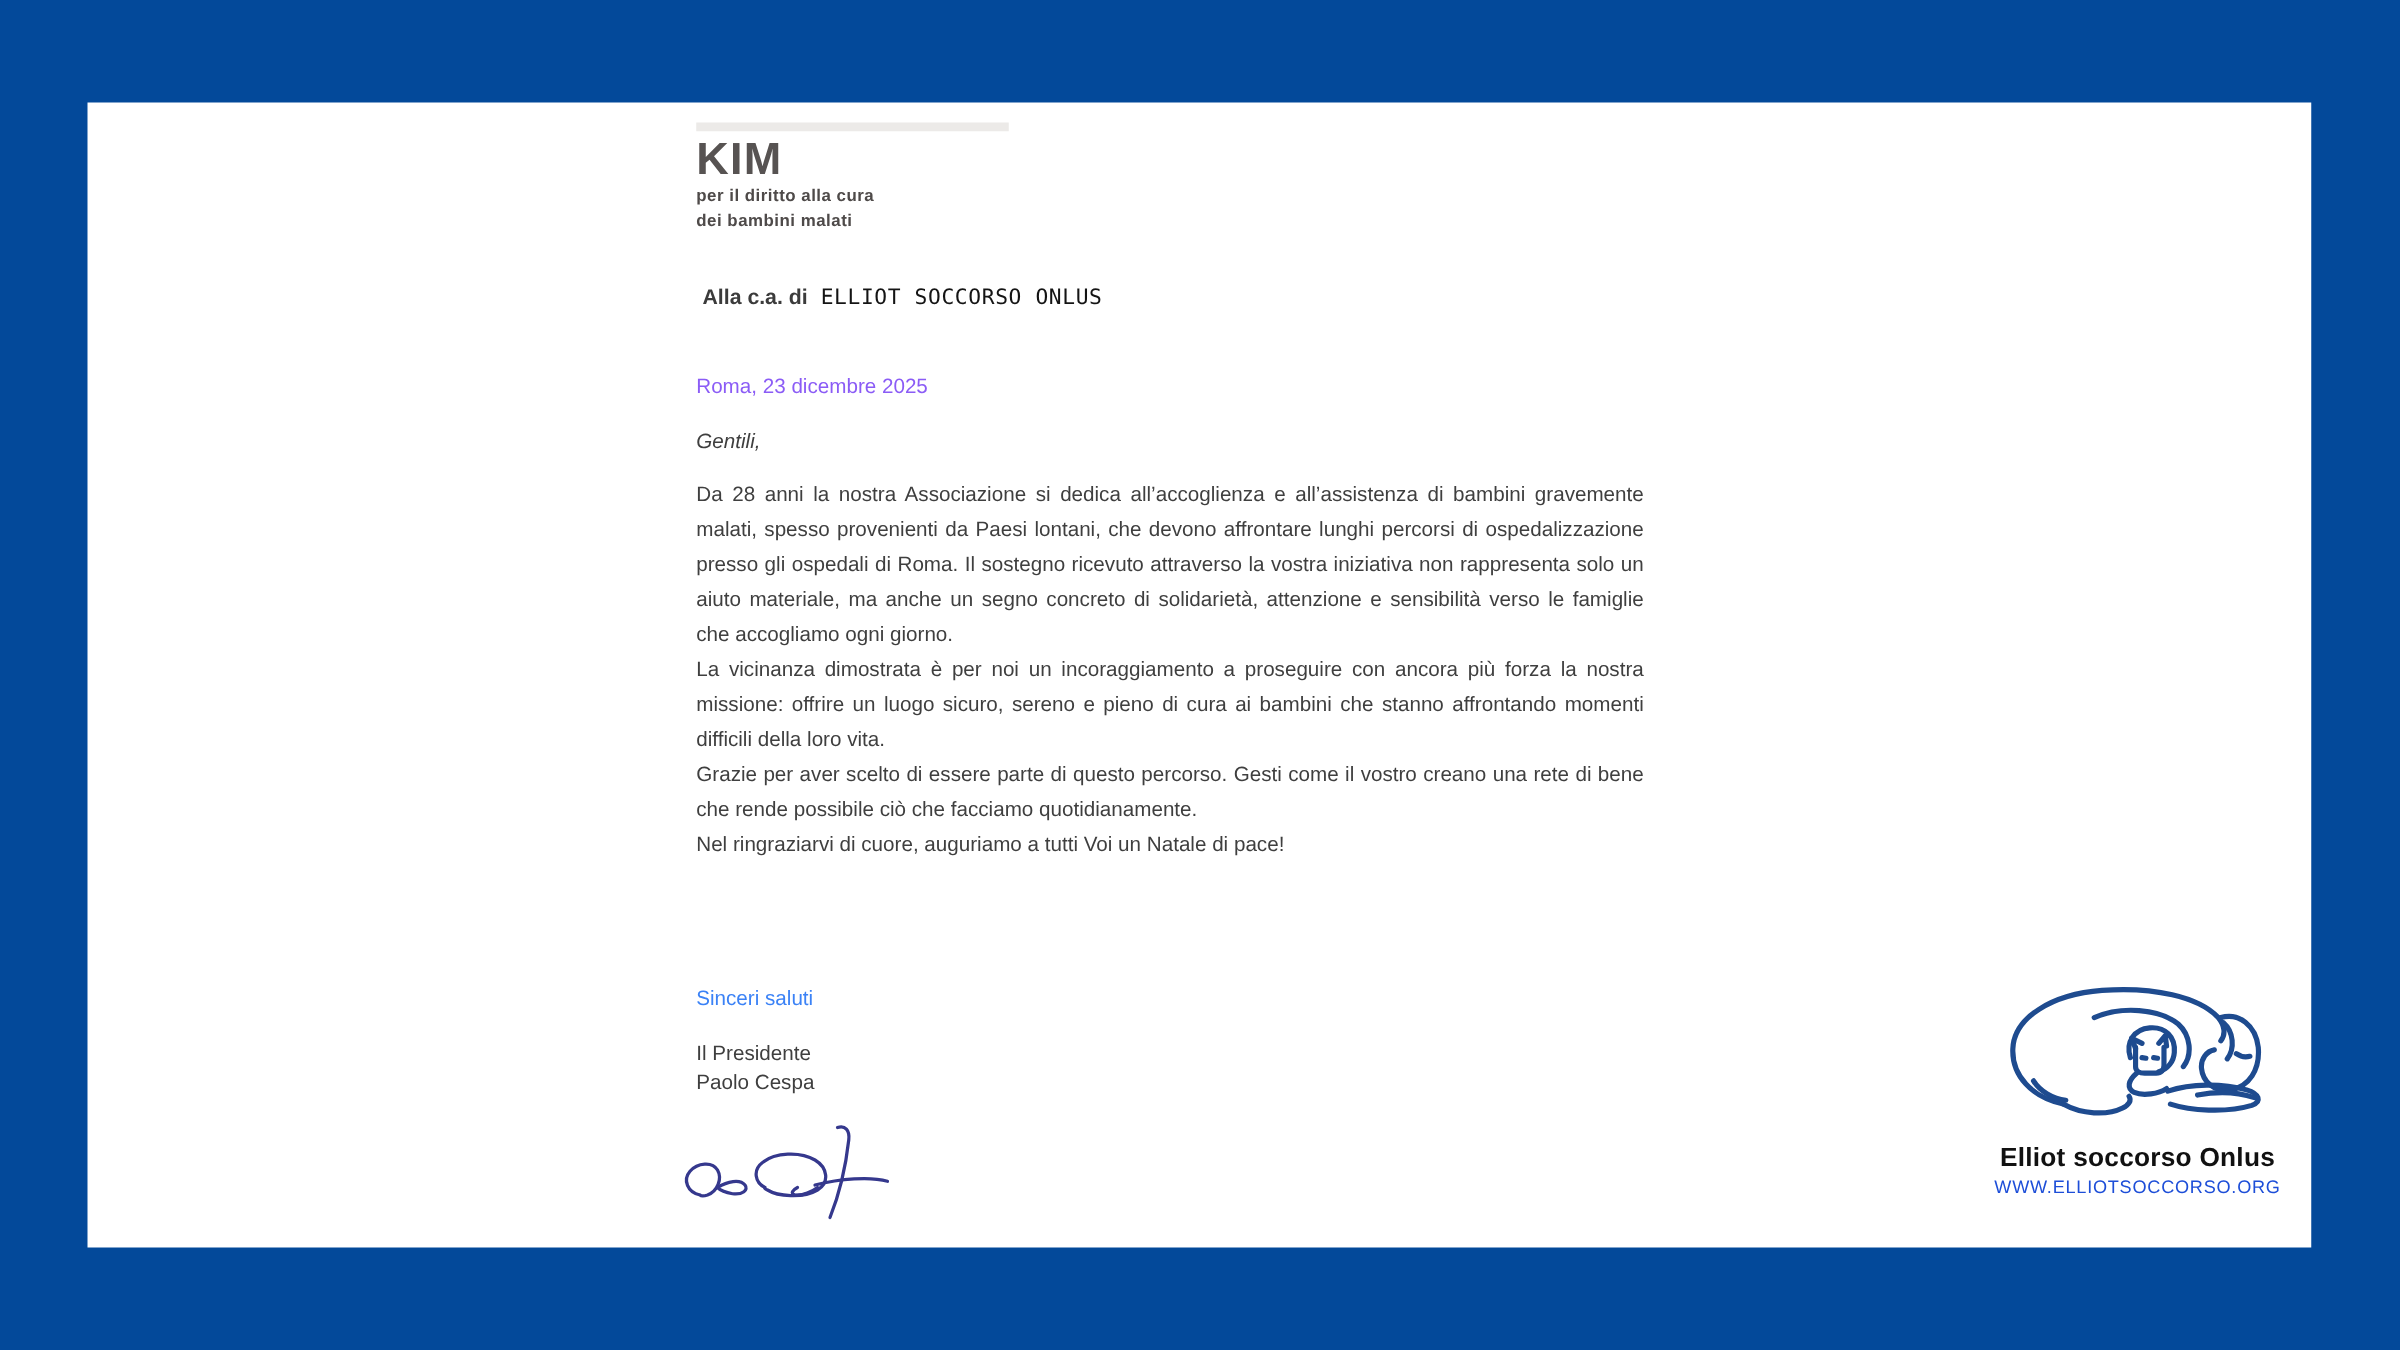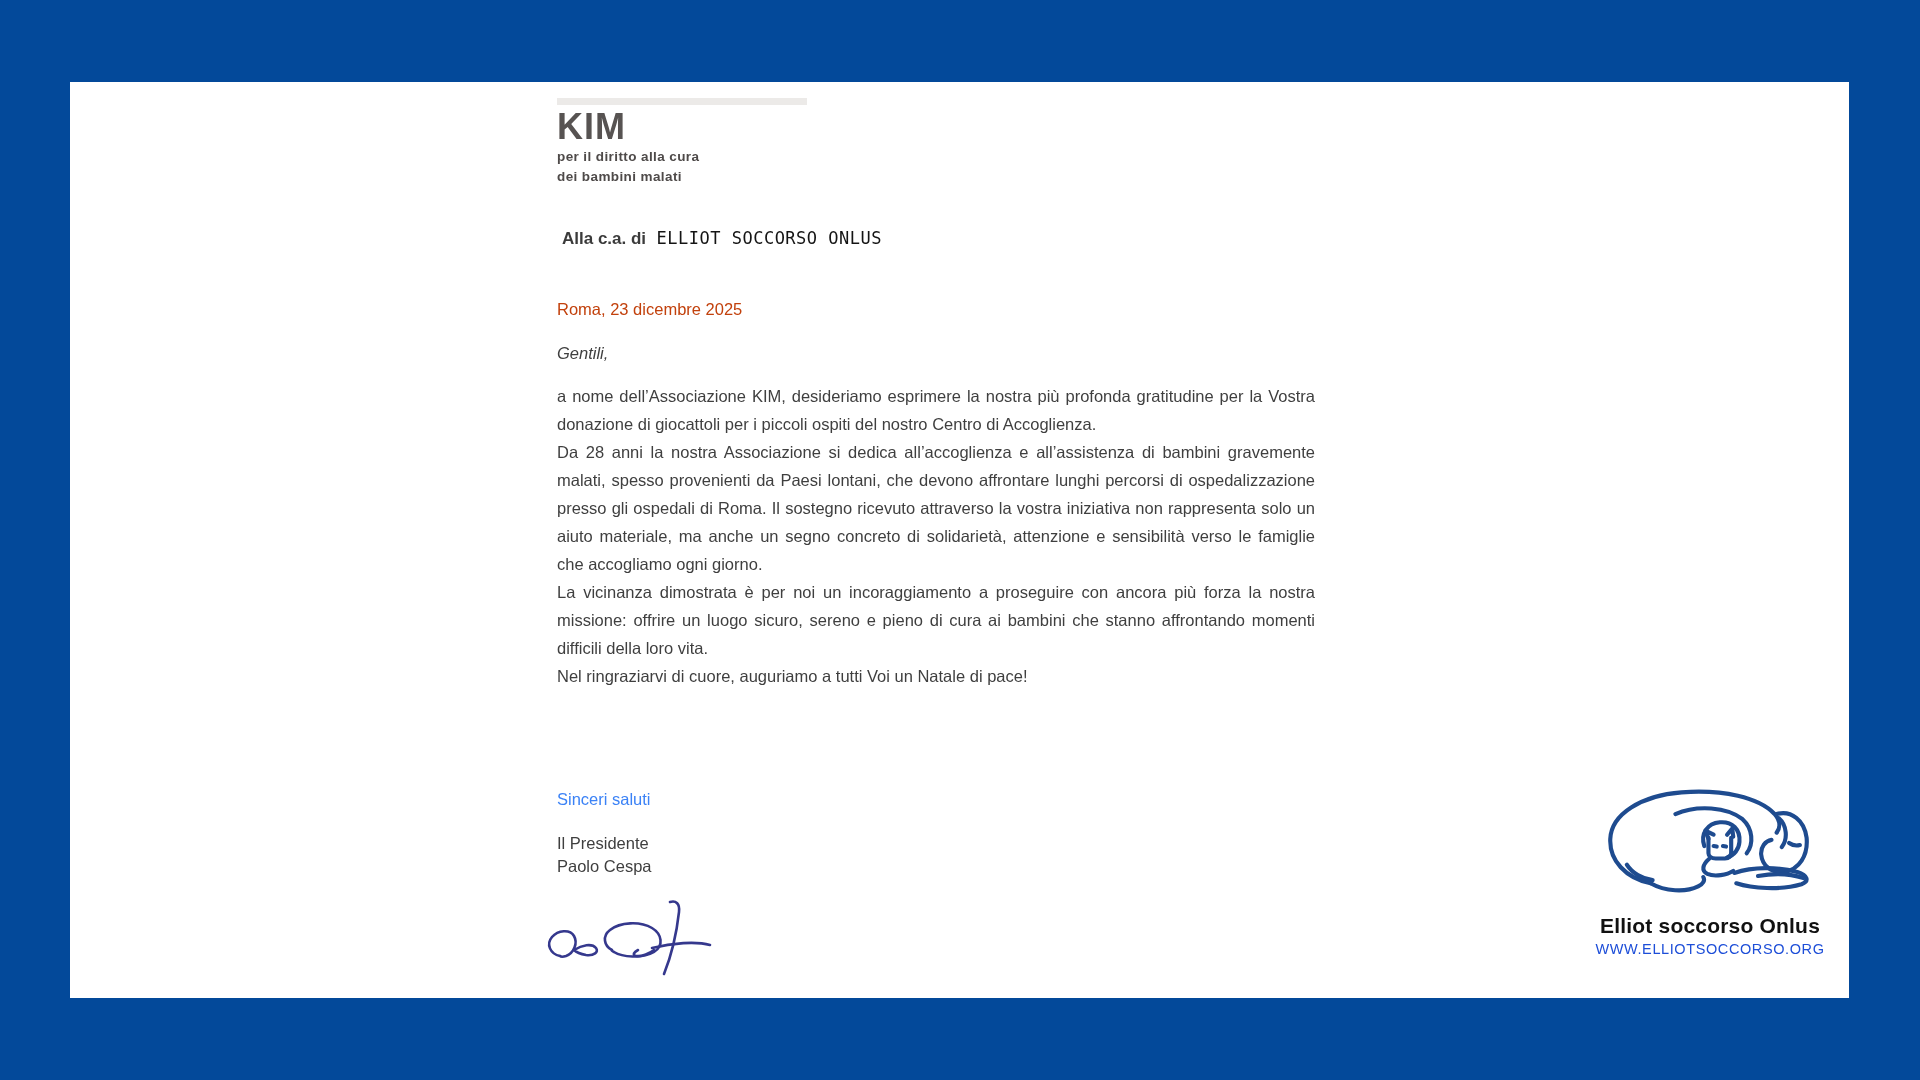--- a/index.html
+++ b/index.html
@@ -66,21 +66,21 @@
     color: #141414;
     letter-spacing: 0.5px;
     margin-left: 6px;
   }
 
   
   .dateline {
     position: absolute;
     left: 487px; top: 218px;
     font-size: 16.5px;
-    color: #c2410c;
+    color: #8b5cf6;
   }
   .salutation {
     position: absolute;
     left: 487px; top: 262px;
     font-size: 16.5px;
     color: #3f3f3f;
     font-style: italic;
   }
   .letter-body {
     position: absolute;
@@ -157,23 +157,23 @@
     <div class="recipient-line">
       <span class="recipient-label">Alla c.a. di</span>
       <span class="recipient-name">ELLIOT SOCCORSO ONLUS</span>
     </div>
 
     <div class="dateline">Roma, 23 dicembre 2025</div>
 
     <div class="salutation">Gentili,</div>
 
     <div class="letter-body">
-      <p>a nome dell’Associazione KIM, desideriamo esprimere la nostra più profonda gratitudine per la Vostra donazione di giocattoli per i piccoli ospiti del nostro Centro di Accoglienza.</p>
       <p>Da 28 anni la nostra Associazione si dedica all’accoglienza e all’assistenza di bambini gravemente malati, spesso provenienti da Paesi lontani, che devono affrontare lunghi percorsi di ospedalizzazione presso gli ospedali di Roma. Il sostegno ricevuto attraverso la vostra iniziativa non rappresenta solo un aiuto materiale, ma anche un segno concreto di solidarietà, attenzione e sensibilità verso le famiglie che accogliamo ogni giorno.</p>
       <p>La vicinanza dimostrata è per noi un incoraggiamento a proseguire con ancora più forza la nostra missione: offrire un luogo sicuro, sereno e pieno di cura ai bambini che stanno affrontando momenti difficili della loro vita.</p>
+      <p>Grazie per aver scelto di essere parte di questo percorso. Gesti come il vostro creano una rete di bene che rende possibile ciò che facciamo quotidianamente.</p>
       <p>Nel ringraziarvi di cuore, auguriamo a tutti Voi un Natale di pace!</p>
     </div>
 
     <div class="valediction">Sinceri saluti</div>
     <div class="signer-block">
       <div>Il Presidente</div>
       <div>Paolo Cespa</div>
     </div>
 
     <svg class="signature" viewBox="0 0 190 80">

